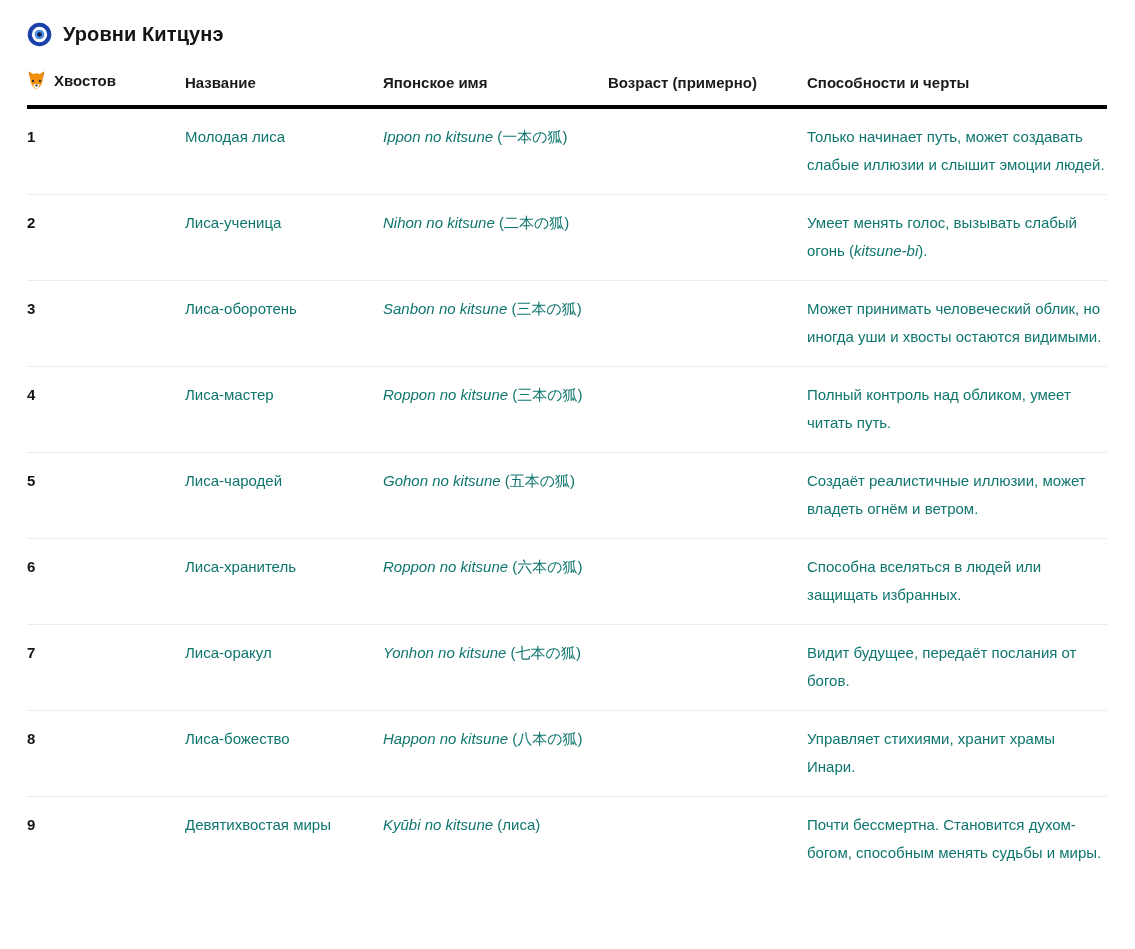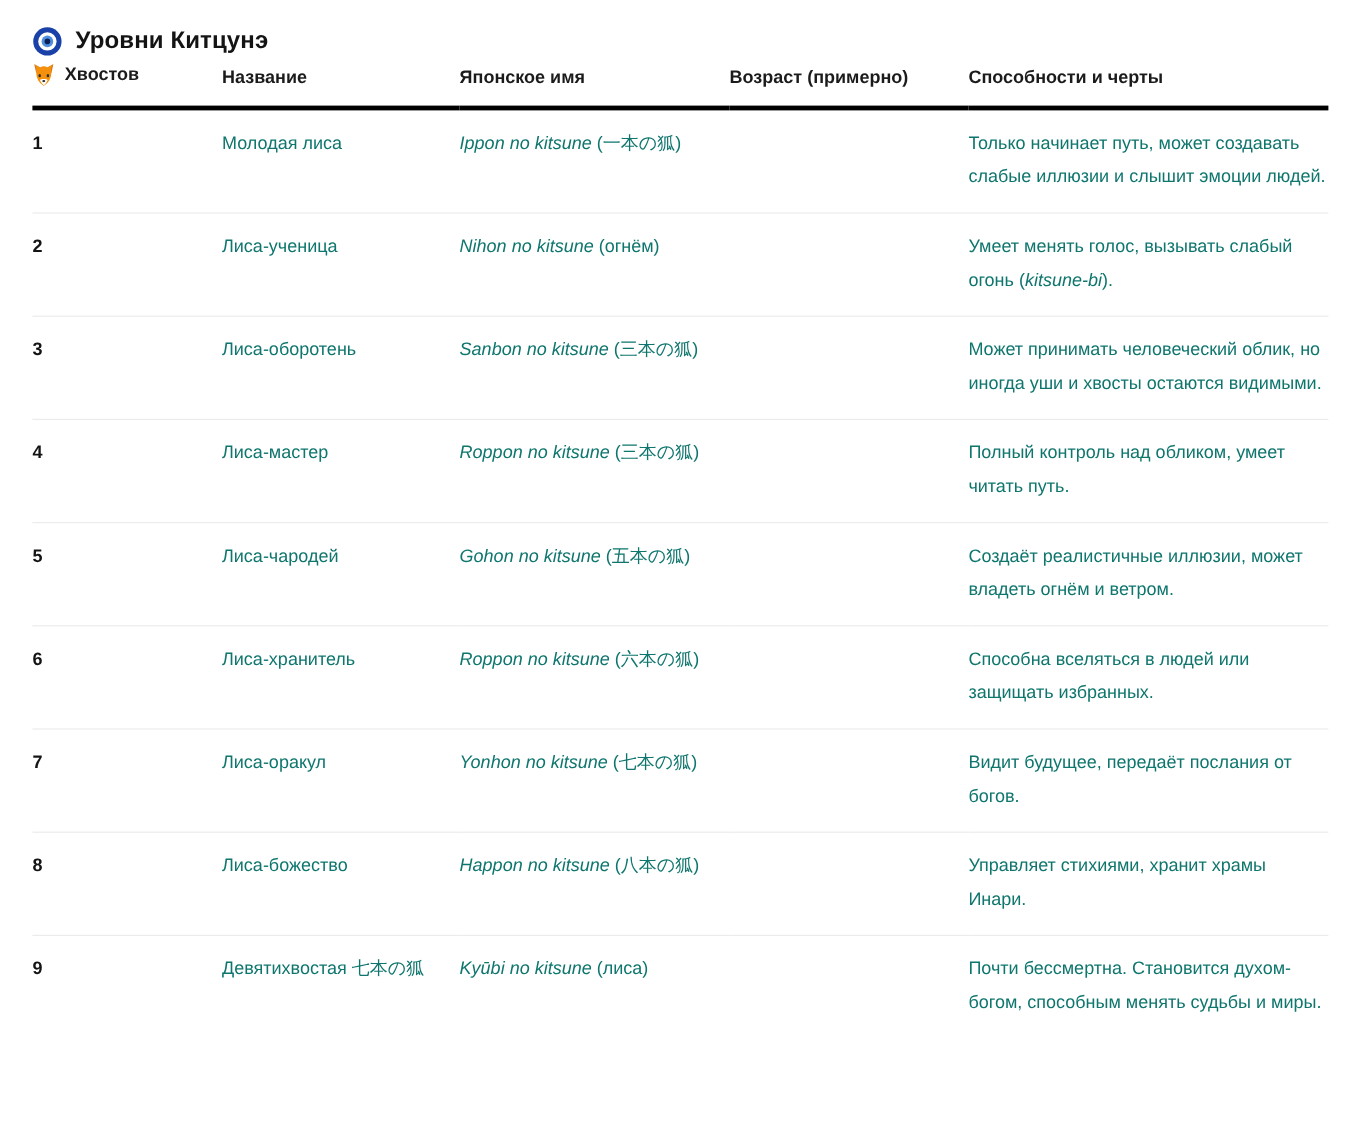--- a/index.html
+++ b/index.html
@@ -12,20 +12,21 @@
   .page {
     width: 1135px;
     min-height: 949px;
     padding: 22px 28px 10px 27px;
     background: #fff;
   }
   .title-row {
     display: flex;
     align-items: center;
     gap: 11px;
+    margin-bottom: 18px;
   }
   .title-row h1 {
     font-size: 20px;
     font-weight: 700;
     color: #141414;
     letter-spacing: .1px;
   }
   .emoji-icon { display: inline-flex; flex: 0 0 auto; }
   table {
     width: 1080px;
@@ -117,21 +118,21 @@
     <td class="tails">1</td>
     <td class="name">Молодая лиса</td>
     <td class="jname"><em>Ippon no kitsune</em> <span>(一本の狐)</span></td>
     <td class="age"></td>
     <td class="abil"><span>Только начинает путь, может создавать слабые иллюзии и слышит эмоции людей.</span></td>
   </tr>
 
   <tr>
     <td class="tails">2</td>
     <td class="name">Лиса-ученица</td>
-    <td class="jname"><em>Nihon no kitsune</em> <span>(огнём)</span></td>
+    <td class="jname"><em>Nihon no kitsune</em> <span>(二本の狐)</span></td>
     <td class="age"></td>
     <td class="abil"><span>Умеет менять голос, вызывать слабый огонь (</span><em>kitsune-bi</em><span>).</span></td>
   </tr>
 
   <tr>
     <td class="tails">3</td>
     <td class="name">Лиса-оборотень</td>
     <td class="jname"><em>Sanbon no kitsune</em> <span>(三本の狐)</span></td>
     <td class="age"></td>
     <td class="abil"><span>Может принимать человеческий облик, но иногда уши и хвосты остаются видимыми.</span></td>
@@ -172,21 +173,21 @@
   <tr>
     <td class="tails">8</td>
     <td class="name">Лиса-божество</td>
     <td class="jname"><em>Happon no kitsune</em> <span>(八本の狐)</span></td>
     <td class="age"></td>
     <td class="abil"><span>Управляет стихиями, хранит храмы Инари.</span></td>
   </tr>
 
   <tr>
     <td class="tails">9</td>
-    <td class="name">Девятихвостая 七本の狐</td>
+    <td class="name">Девятихвостая миры</td>
     <td class="jname"><em>Kyūbi no kitsune</em> <span>(лиса)</span></td>
     <td class="age"></td>
     <td class="abil"><span>Почти бессмертна. Становится духом-богом, способным менять судьбы и миры.</span></td>
   </tr>
 </tbody>
   </table>
 
 </div>
 
 </body></html>

